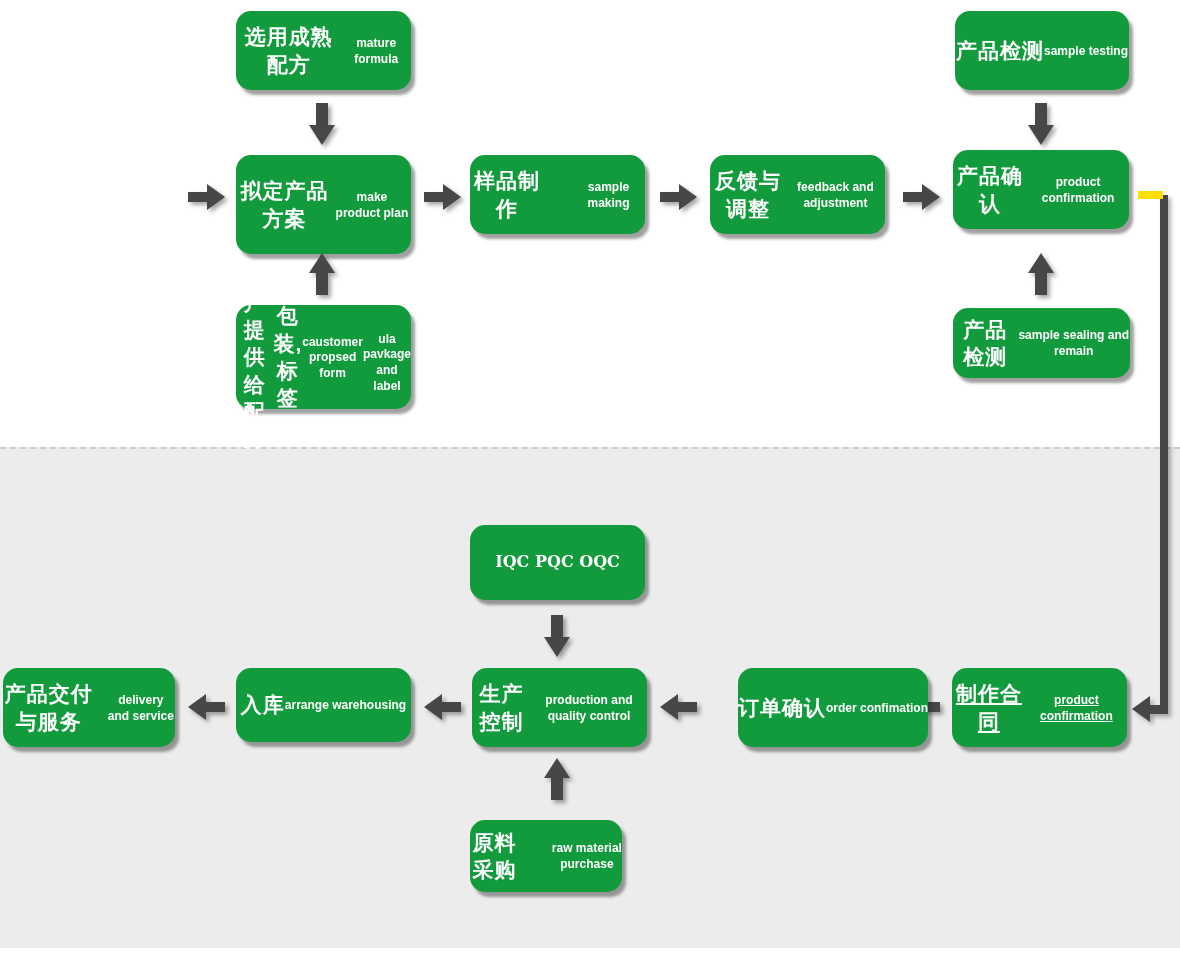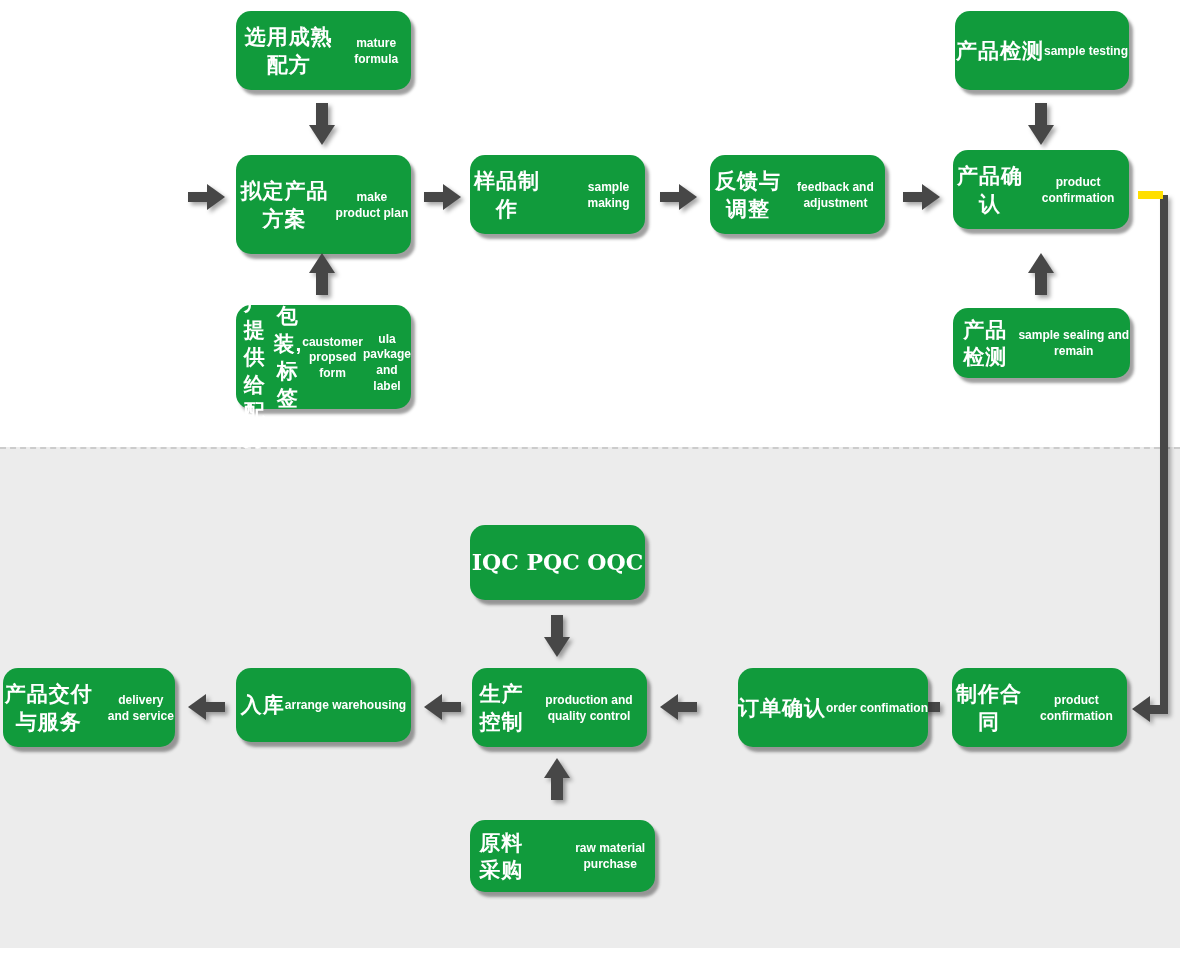--- a/index.html
+++ b/index.html
@@ -47,21 +47,21 @@
     letter-spacing:1px;
   }
   .box .en {
     font-size:12px;
     font-weight:bold;
     line-height:1.3;
     margin-top:2px;
   }
   .box.iqc .cn {
     font-family:"DejaVu Serif", serif;
-    font-size:22px;
+    font-size:16px;
     letter-spacing:0;
   }
   
   .arr { position:absolute; z-index:2; filter:drop-shadow(3px 3px 2px rgba(0,0,0,0.35)); }
   .arr i { position:absolute; display:block; }
   .arr.r, .arr.l { width:37px; height:26px; }
   .arr.u, .arr.d { width:26px; height:42px; }
   .arr.r .shaft { left:0; top:8px; width:19px; height:10px; background:var(--arrow); }
   .arr.r .head  { left:19px; top:0; width:0; height:0;
                   border-top:13px solid transparent; border-bottom:13px solid transparent;
@@ -177,21 +177,21 @@
   <div class="yellow-tab"></div>
 
   <div class="box iqc" style="left:470px;top:525px;width:175px;height:75px;">
     <div class="cn">IQC PQC OQC</div>
   </div>
   <div class="arr d" style="left:544px;top:615px;">
       <i class="shaft"></i>
       <i class="head"></i>
     </div>
 
-  <div class="box" style="left:952px;top:668px;width:175px;height:79px;">
+  <div class="box" style="left:952px;top:668px;width:175px;height:79px;text-decoration:underline;">
     <div class="cn">制作合同</div>
     <div class="en">product confirmation</div>
   </div>
   <div class="arr l" style="left:903px;top:694px;">
       <i class="head"></i>
       <i class="shaft"></i>
     </div>
 
   <div class="box" style="left:738px;top:668px;width:190px;height:79px;">
     <div class="cn">订单确认</div>
@@ -222,18 +222,18 @@
 
   <div class="box" style="left:3px;top:668px;width:172px;height:79px;gap:12px;">
     <div class="cn">产品交付与服务</div>
     <div class="en">delivery and service</div>
   </div>
 
   <div class="arr u" style="left:544px;top:758px;">
       <i class="head"></i>
       <i class="shaft"></i>
     </div>
-  <div class="box" style="left:470px;top:820px;width:185px;height:72px;gap:33px;">
+  <div class="box" style="left:470px;top:820px;width:152px;height:72px;gap:33px;">
     <div class="cn">原料采购</div>
     <div class="en">raw material purchase</div>
   </div>
 
 </div>
 
 </body></html>

